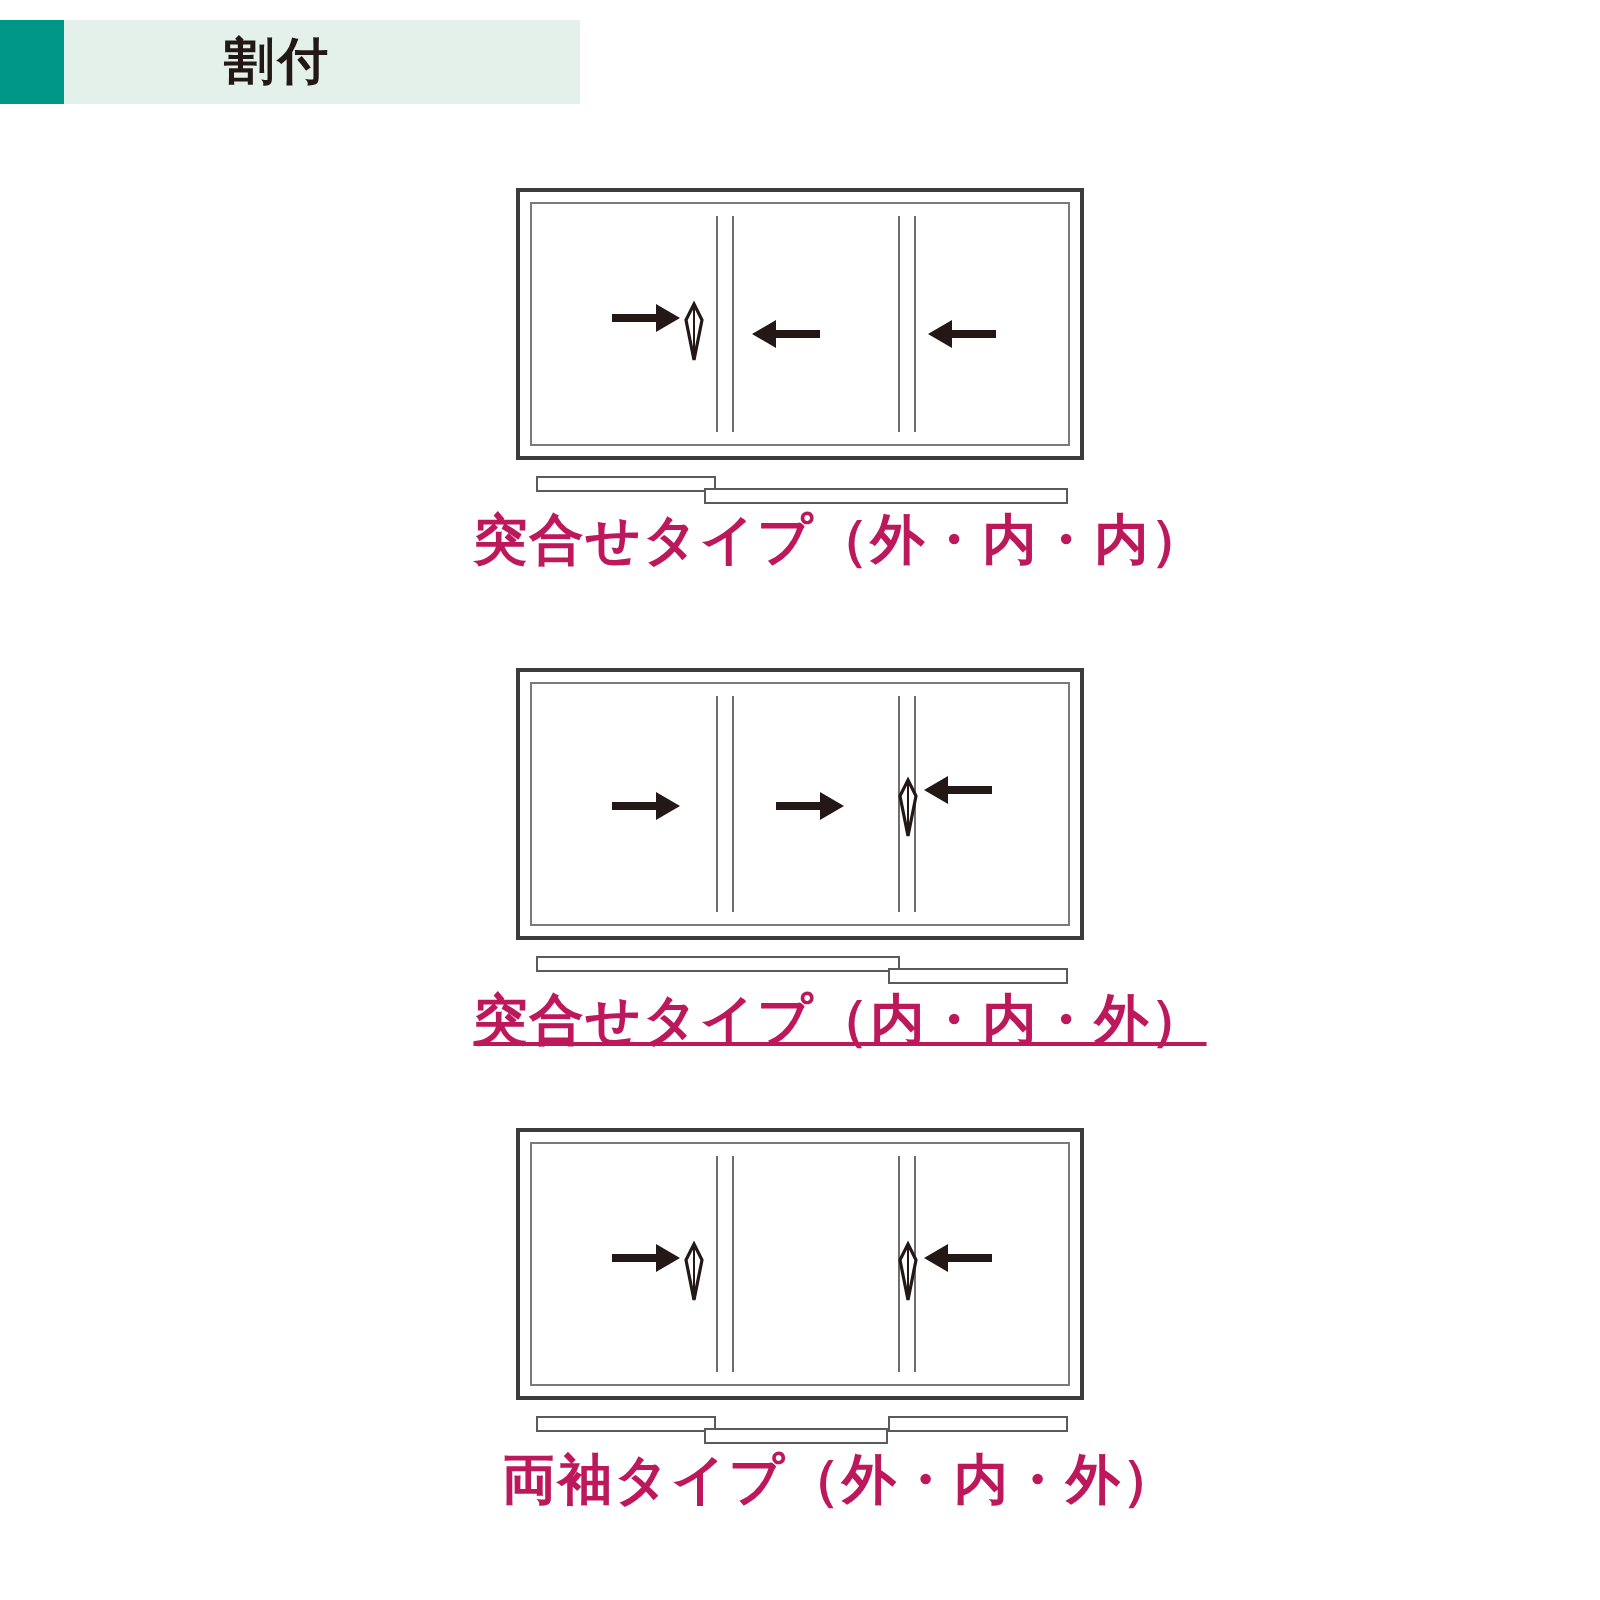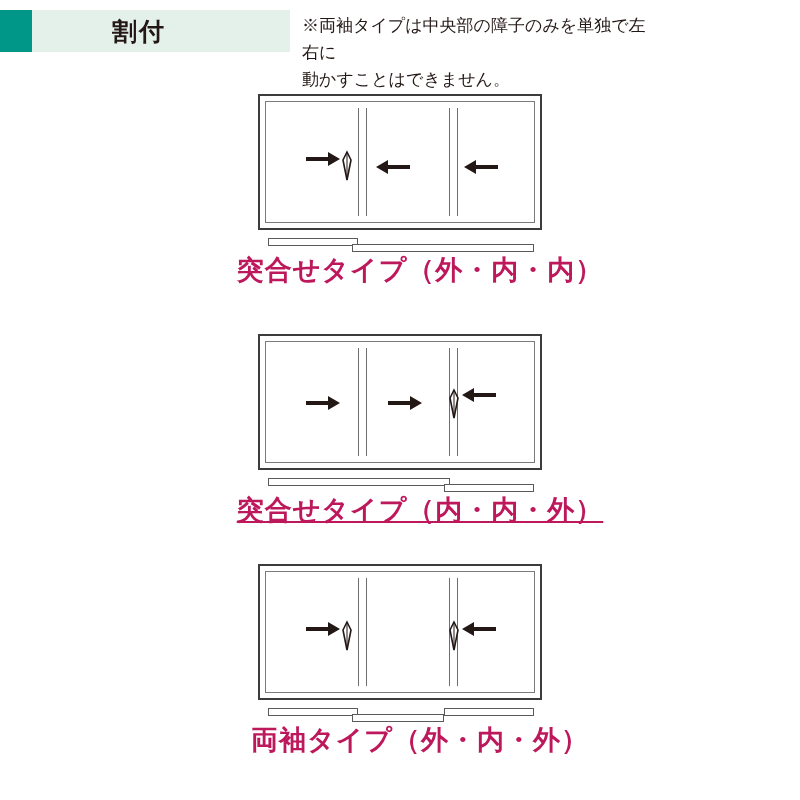--- a/index.html
+++ b/index.html
@@ -137,22 +137,20 @@
   .cap-2 { top: 172px; text-decoration: underline; }
   .cap-3 { top: 172px; text-align: center; }
 </style>
 </head>
 <body>
 
 <div class="header">
   <div class="header-band"></div>
   <div class="header-tab"></div>
   <div class="header-title">割付</div>
-  <div class="header-note">※両袖タイプは中央部の障子のみを単独で左右に
-動かすことはできません。</div>
 </div>
 
 <div class="block block-1">
   <div class="window">
     <div class="window-inner">
       <div class="panel-div div-a"></div>
       <div class="panel-div div-b"></div>
     </div>
   </div>
 

